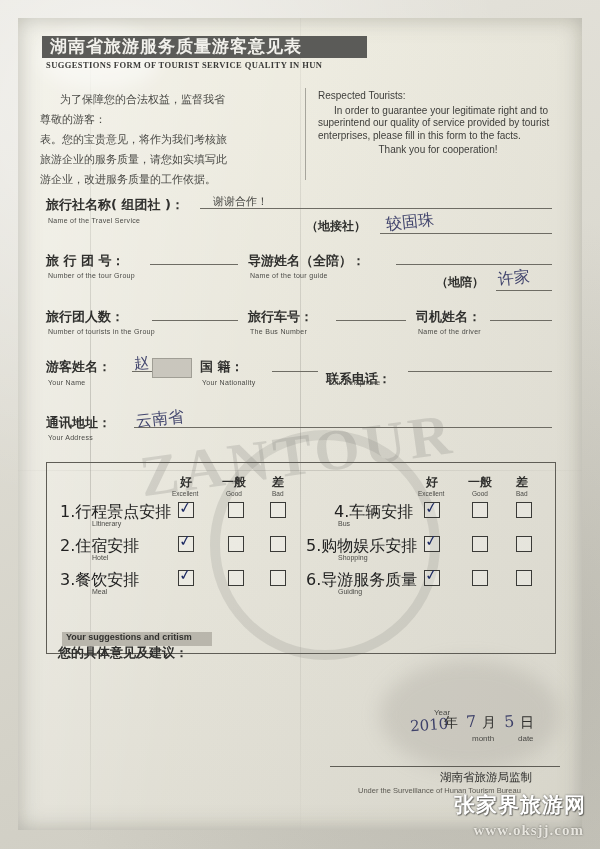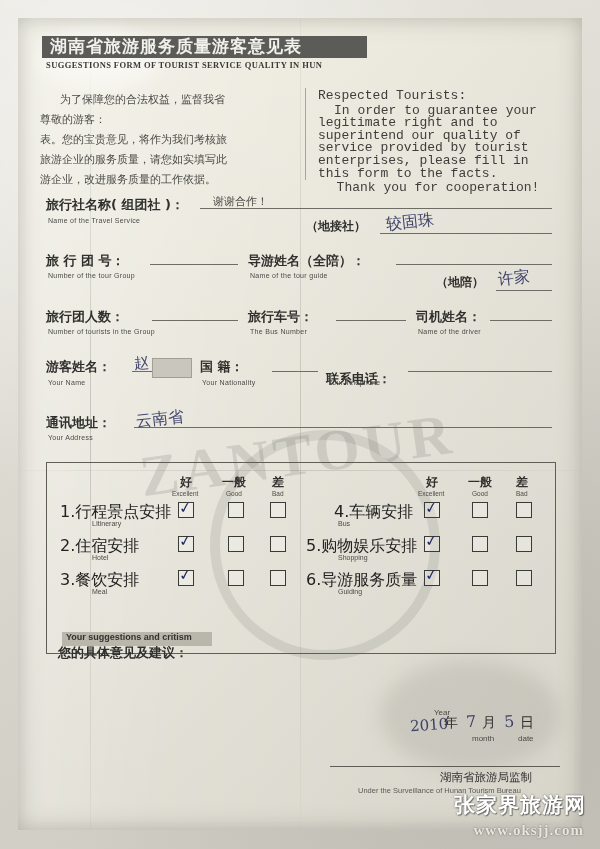--- a/index.html
+++ b/index.html
@@ -67,22 +67,22 @@
     position:absolute;left:40px;top:90px;width:250px;
     font-size:11px;line-height:20px;color:#4a4a46;
     font-family:"DejaVu Sans", sans-serif;
   }
   .intro-cn .ln{display:block;}
   .intro-cn .indent{padding-left:20px;}
   .intro-cn .thanks{display:block;text-align:right;padding-right:22px;margin-top:2px;}
 
   .intro-en{
     position:absolute;left:318px;top:90px;width:240px;
-    font-size:13px;line-height:12.6px;color:#3e3e3b;
-    font-family:Liberation Mono, monospace;
+    font-size:10px;line-height:12.6px;color:#3e3e3b;
+    font-family:Liberation Sans, sans-serif;
   }
   .intro-en p{margin:0 0 2px 0;}
   .intro-en .ind{text-indent:16px;}
   .intro-en .center{text-align:center;}
 
   
   .v-div{position:absolute;left:305px;top:88px;width:1px;height:92px;background:rgba(110,108,100,0.55);}
 
   
   .lbl-cn{position:absolute;font-size:13px;color:#2f2f2d;font-weight:bold;font-family:"DejaVu Sans", sans-serif;white-space:nowrap;}

